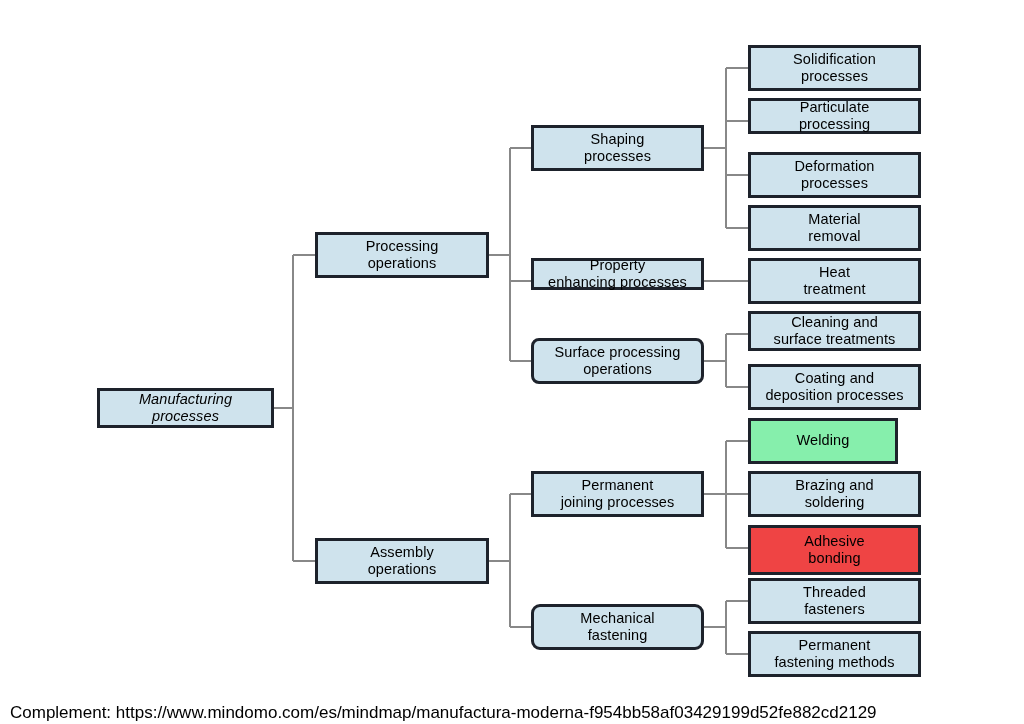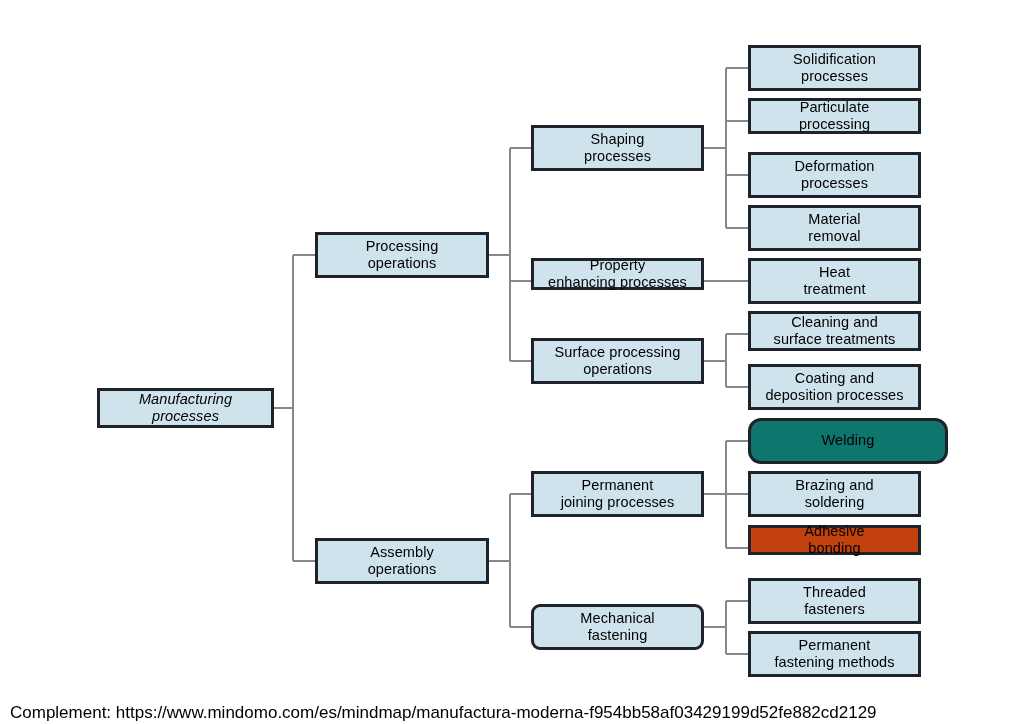--- a/index.html
+++ b/index.html
@@ -115,21 +115,21 @@
 operations</span>
       </div>
       <div class="node-box" style="left: 531px; top: 125px; width: 173px; height: 46px; background: rgb(207, 227, 237); border-color: rgb(29, 34, 43); color: rgb(0, 0, 0);">
         <span class="node-label">Shaping
 processes</span>
       </div>
       <div class="node-box" style="left: 531px; top: 258px; width: 173px; height: 32px; background: rgb(207, 227, 237); border-color: rgb(29, 34, 43); color: rgb(0, 0, 0);">
         <span class="node-label">Property
 enhancing processes</span>
       </div>
-      <div class="node-box" style="left: 531px; top: 338px; width: 173px; height: 46px; background: rgb(207, 227, 237); border-color: rgb(29, 34, 43); color: rgb(0, 0, 0);">
+      <div class="node-box" style="left: 531px; top: 338px; width: 173px; height: 46px; background: rgb(207, 227, 237); border-color: rgb(29, 34, 43); color: rgb(0, 0, 0); border-radius: 8px;">
         <span class="node-label">Surface processing
 operations</span>
       </div>
       <div class="node-box" style="left: 531px; top: 471px; width: 173px; height: 46px; background: rgb(207, 227, 237); border-color: rgb(29, 34, 43); color: rgb(0, 0, 0);">
         <span class="node-label">Permanent
 joining processes</span>
       </div>
       <div class="node-box" style="left: 531px; top: 604px; width: 173px; height: 46px; background: rgb(207, 227, 237); border-color: rgb(29, 34, 43); color: rgb(0, 0, 0); border-radius: 9px;">
         <span class="node-label">Mechanical
 fastening</span>
@@ -155,28 +155,28 @@
 treatment</span>
       </div>
       <div class="node-box" style="left: 748px; top: 311px; width: 173px; height: 40px; background: rgb(207, 227, 237); border-color: rgb(29, 34, 43); color: rgb(0, 0, 0);">
         <span class="node-label">Cleaning and
 surface treatments</span>
       </div>
       <div class="node-box" style="left: 748px; top: 364px; width: 173px; height: 46px; background: rgb(207, 227, 237); border-color: rgb(29, 34, 43); color: rgb(0, 0, 0);">
         <span class="node-label">Coating and
 deposition processes</span>
       </div>
-      <div class="node-box" style="left: 748px; top: 418px; width: 200px; height: 46px; background: #0f766e; border-color: rgb(29, 34, 43); color: rgb(0, 0, 0); border-radius: 13px;">
+      <div class="node-box" style="left: 748px; top: 418px; width: 150px; height: 46px; background: #86efac; border-color: rgb(29, 34, 43); color: rgb(0, 0, 0);">
         <span class="node-label">Welding</span>
       </div>
       <div class="node-box" style="left: 748px; top: 471px; width: 173px; height: 46px; background: rgb(207, 227, 237); border-color: rgb(29, 34, 43); color: rgb(0, 0, 0);">
         <span class="node-label">Brazing and
 soldering</span>
       </div>
-      <div class="node-box" style="left: 748px; top: 525px; width: 173px; height: 30px; background: #c2410c; border-color: rgb(29, 34, 43); color: rgb(0, 0, 0);">
+      <div class="node-box" style="left: 748px; top: 525px; width: 173px; height: 50px; background: #ef4444; border-color: rgb(29, 34, 43); color: rgb(0, 0, 0);">
         <span class="node-label">Adhesive
 bonding</span>
       </div>
       <div class="node-box" style="left: 748px; top: 578px; width: 173px; height: 46px; background: rgb(207, 227, 237); border-color: rgb(29, 34, 43); color: rgb(0, 0, 0);">
         <span class="node-label">Threaded
 fasteners</span>
       </div>
       <div class="node-box" style="left: 748px; top: 631px; width: 173px; height: 46px; background: rgb(207, 227, 237); border-color: rgb(29, 34, 43); color: rgb(0, 0, 0);">
         <span class="node-label">Permanent
 fastening methods</span>

